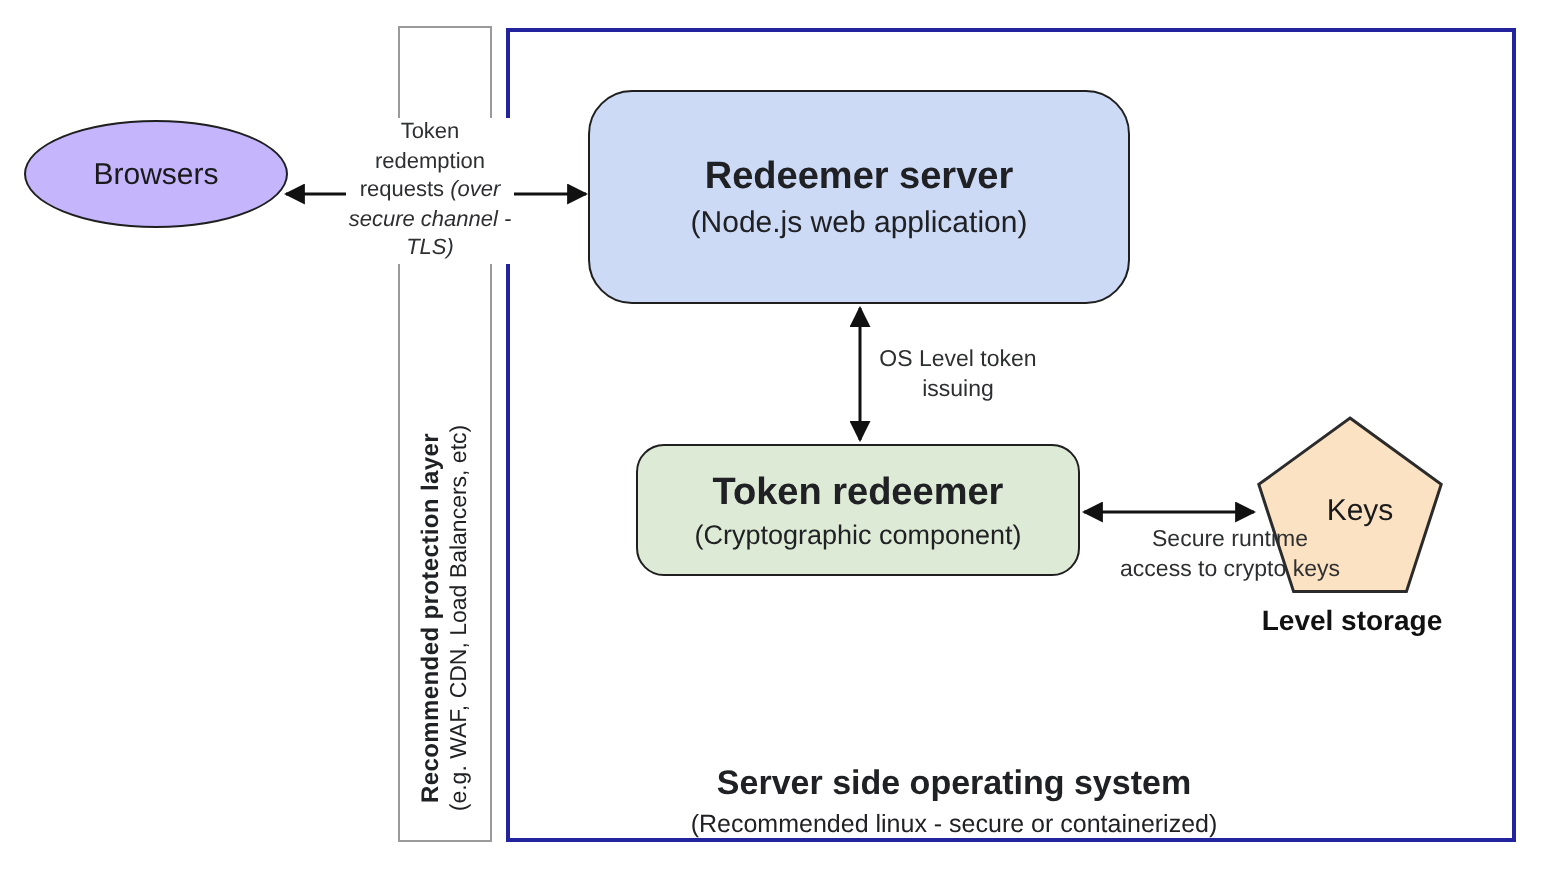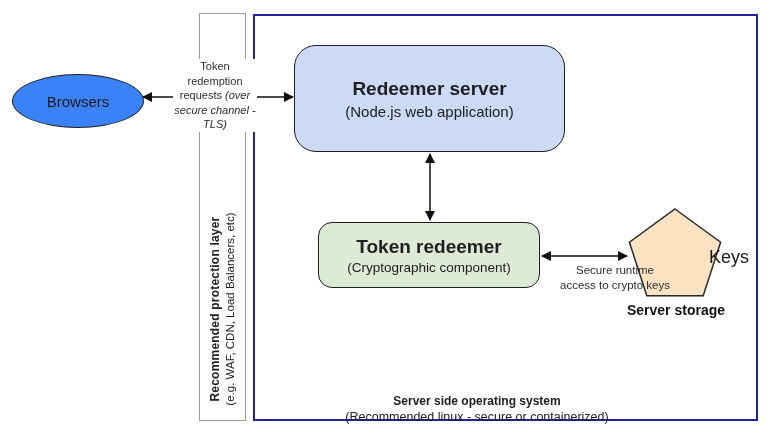--- a/index.html
+++ b/index.html
@@ -21,22 +21,22 @@
   .strip-text{
     left:117px;top:290px;width:212px;height:38px;
     transform:rotate(-90deg);
     display:flex;flex-direction:column;align-items:center;justify-content:center;
     text-align:center;line-height:1.25;
   }
   .strip-title{font-weight:bold;font-size:12px;letter-spacing:0.2px;}
   .strip-sub{font-size:11.5px;}
   
   .ellipse{
-    left:12px;top:74px;width:130px;height:52px;border-radius:50%;
-    background:#3b82f6;border:1.5px solid #1f1f1f;
+    left:12px;top:60px;width:130px;height:52px;border-radius:50%;
+    background:#c4b5fd;border:1.5px solid #1f1f1f;
     display:flex;align-items:center;justify-content:center;
     font-size:15px;color:#1a1a1a;
   }
   
   .node{
     display:flex;flex-direction:column;align-items:center;justify-content:center;
     border:1.5px solid #1f1f1f;box-sizing:border-box;
   }
   .server{
     left:294px;top:45px;width:271px;height:107px;border-radius:22px;
@@ -45,34 +45,34 @@
   .server .t{font-size:19px;font-weight:bold;}
   .server .s{font-size:15px;margin-top:3px;}
   .redeemer{
     left:318px;top:222px;width:222px;height:66px;border-radius:14px;
     background:#ddead5;
   }
   .redeemer .t{font-size:19px;font-weight:bold;}
   .redeemer .s{font-size:13.5px;margin-top:2px;}
   
   .keys-label{
-    left:672px;top:247px;width:80px;text-align:center;font-size:18px;color:#1a1a1a;padding-left:17px;
+    left:623px;top:247px;width:80px;text-align:center;font-size:15px;color:#1a1a1a;padding-left:17px;
   }
   .storage-label{
     left:600px;top:302px;width:152px;text-align:center;font-size:14px;font-weight:bold;color:#111;
   }
   
   .lbl{font-size:11px;line-height:1.32;text-align:center;color:#2d2f31;}
   .lbl-browsers{left:173px;top:59px;width:84px;background:#ffffff;}
   .lbl-oslevel{left:436px;top:173px;width:86px;font-size:11.5px;}
   .lbl-runtime{left:534px;top:263px;width:114px;font-size:11.5px;margin-left:24px;}
   .it{font-style:italic;}
   
   .os-caption{left:327px;top:381px;width:300px;text-align:center;line-height:1.35;}
-  .os-caption .t{font-size:12px;font-weight:bold;margin-top:12px;}
+  .os-caption .t{font-size:17px;font-weight:bold;}
   .os-caption .s{font-size:12.5px;}
   svg.layer{left:0;top:0;width:772px;height:435px;pointer-events:none;}
 </style>
 </head>
 <body>
 
 <div class="canvas">
 
   <div class="abs os-box"></div>
 
@@ -102,25 +102,26 @@
     <div class="t">Redeemer server</div>
     <div class="s">(Node.js web application)</div>
   </div>
 
   <div class="abs node redeemer">
     <div class="t">Token redeemer</div>
     <div class="s">(Cryptographic component)</div>
   </div>
 
   <div class="abs keys-label">Keys</div>
-  <div class="abs storage-label">Server storage</div>
+  <div class="abs storage-label">Level storage</div>
 
   <div class="abs lbl lbl-browsers">
     <span>Token redemption requests </span><span class="it">(over secure channel - TLS)</span>
   </div>
+  <div class="abs lbl lbl-oslevel">OS Level token issuing</div>
   <div class="abs lbl lbl-runtime">Secure runtime access to crypto keys</div>
 
   <div class="abs os-caption">
     <div class="t">Server side operating system</div>
     <div class="s">(Recommended linux - secure or containerized)</div>
   </div>
 
 </div>
 
 </body></html>

